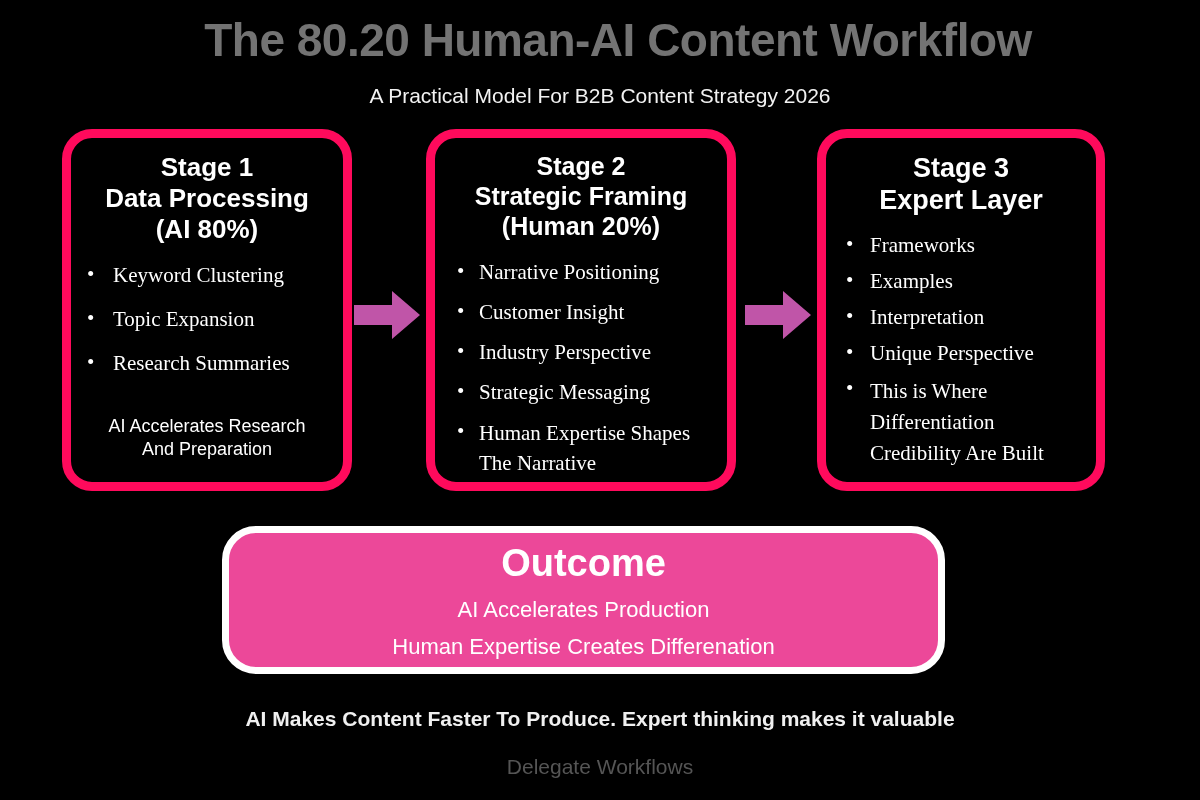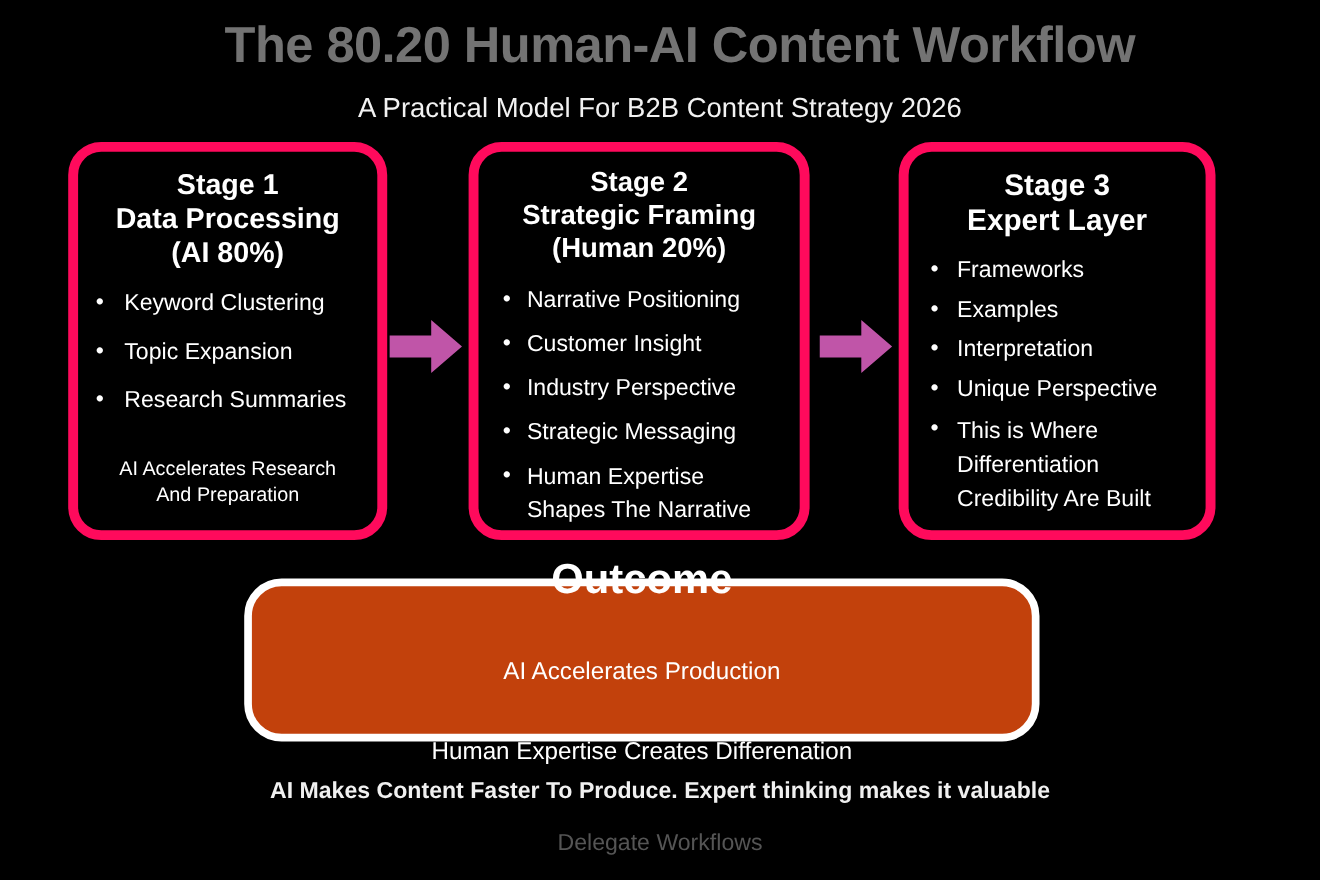--- a/index.html
+++ b/index.html
@@ -36,21 +36,21 @@
     color: #737373;
     line-height: 1.15;
     padding-left: 18px;
   }
   .subtitle {
     position: absolute;
     top: 84px;
     left: 0;
     width: 1200px;
     text-align: center;
-    font-size: 25px;
+    font-size: 21px;
     font-weight: 400;
     color: #f2f2f2;
   }
 
   
   .stage {
     position: absolute;
     box-sizing: border-box;
     background: #000000;
     border: 9px solid #ff0a5c;
@@ -72,20 +72,21 @@
   }
   .stage-1 .stage-title { font-size: 26px; }
   .stage-2 .stage-title { font-size: 25px; }
   .stage-3 .stage-title { font-size: 27px; }
 
   .stage-list {
     list-style: none;
     margin: 0;
     padding: 0;
     color: #ffffff;
+    font-family: Liberation Serif, serif;
   }
   .stage-list li {
     position: relative;
     padding-left: 30px;
     font-size: 21px;
     font-weight: 400;
     line-height: 1.33;
   }
   .stage-list li::before {
     content: "\2022";
@@ -131,29 +132,28 @@
   .arrow-2 { left: 745px; top: 289px; }
 
   
   .outcome {
     position: absolute;
     left: 222px;
     top: 526px;
     width: 723px;
     height: 148px;
     box-sizing: border-box;
-    background: #c2410c;
+    background: #ec4899;
     border: 7px solid #ffffff;
     border-radius: 34px;
     display: flex;
     flex-direction: column;
     align-items: center;
     justify-content: center;
     padding-top: 6px;
-    gap: 36px;
   }
   .outcome-title {
     font-size: 38px;
     font-weight: bold;
     color: #ffffff;
     line-height: 1.1;
     margin-bottom: 4px;
   }
   .outcome-line {
     font-size: 22px;

